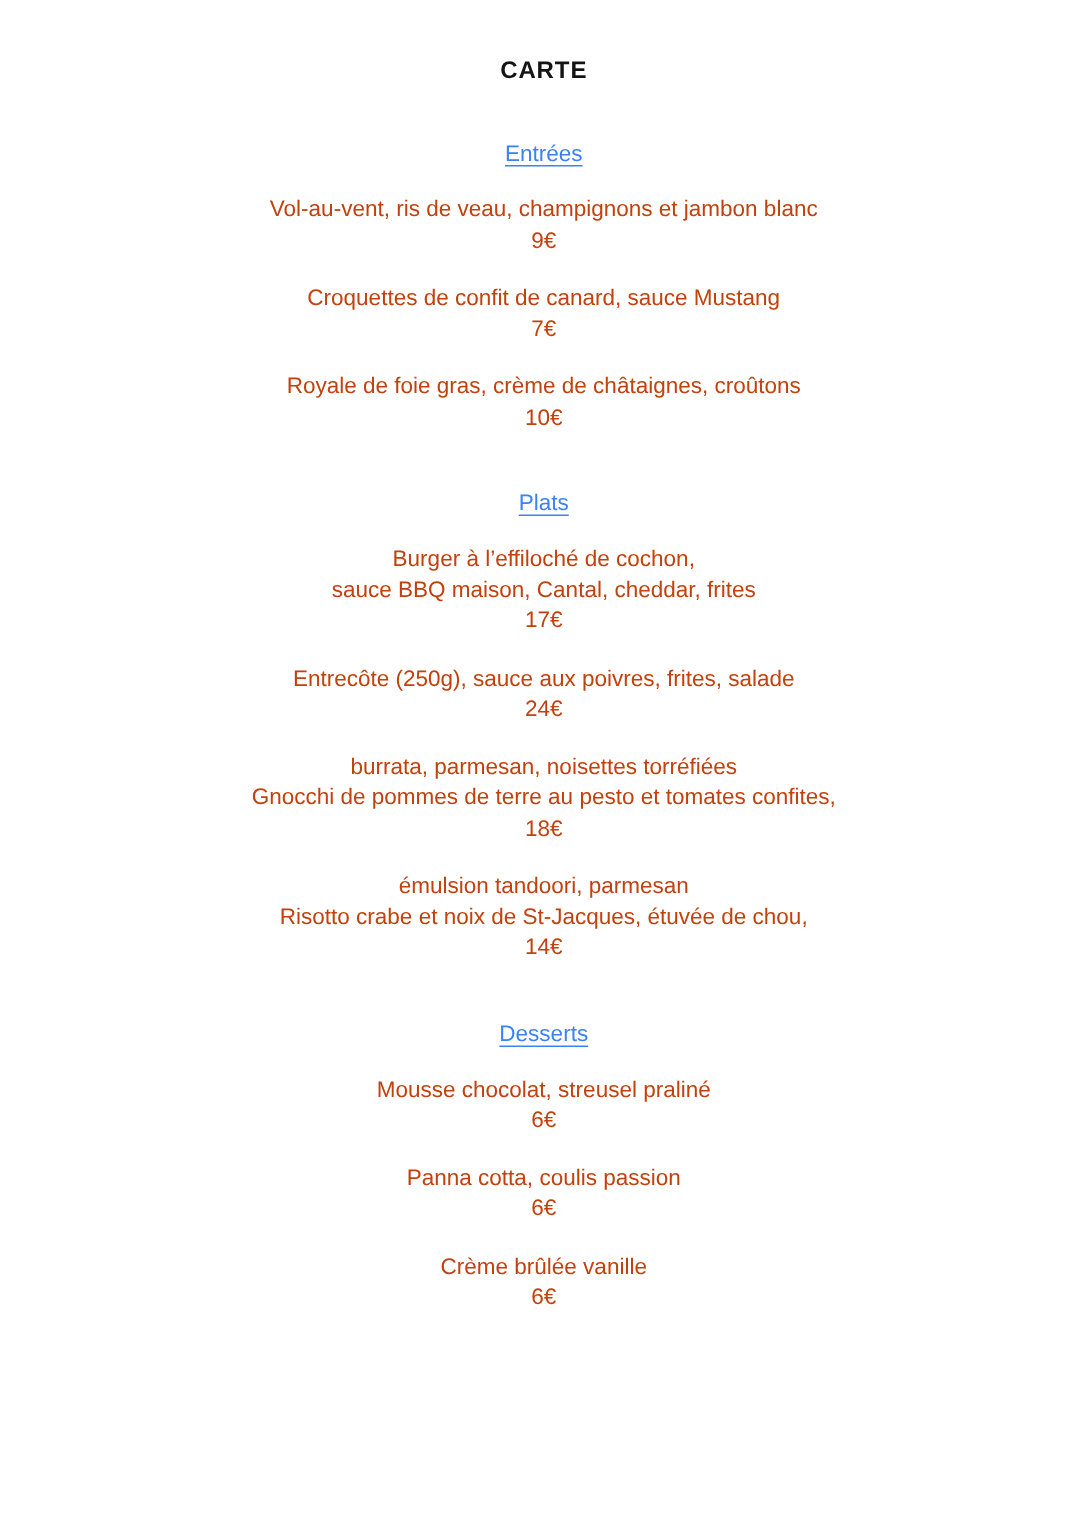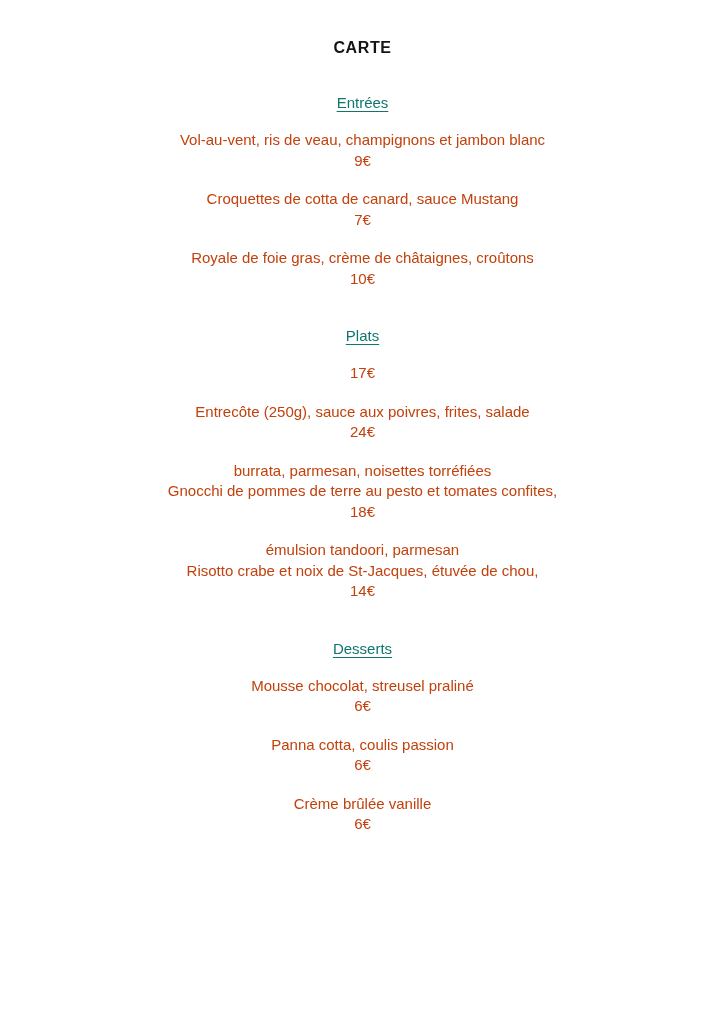--- a/index.html
+++ b/index.html
@@ -34,21 +34,21 @@
     margin-top: 36px;
   }
   .section-name {
     margin: 0 0 17px 0;
     font-size: 15px;
     line-height: 20px;
     font-weight: 400;
     text-decoration: underline;
     text-underline-offset: 3px;
     text-decoration-thickness: 1px;
-    color: #0f766e;
+    color: #3b82f6;
   }
   .item {
     margin-bottom: 18px;
     font-size: 15px;
     line-height: 20.5px;
     font-weight: 400;
     color: #c2410c;
   }
   .item:last-child {
     margin-bottom: 0;
@@ -75,38 +75,42 @@
     <div class="items">
   <div class="item">
     <div class="item-lines">
               <div class="item-line">Vol-au-vent, ris de veau, champignons et jambon blanc</div>
             </div>
     <div class="item-price">9€</div>
   </div>
 
   <div class="item">
     <div class="item-lines">
-              <div class="item-line">Croquettes de cotta de canard, sauce Mustang</div>
+              <div class="item-line">Croquettes de confit de canard, sauce Mustang</div>
             </div>
     <div class="item-price">7€</div>
   </div>
 
   <div class="item">
     <div class="item-lines">
               <div class="item-line">Royale de foie gras, crème de châtaignes, croûtons</div>
             </div>
     <div class="item-price">10€</div>
   </div>
 </div>
   </section>
 
   <section class="section">
     <h2 class="section-name">Plats</h2>
     <div class="items">
   <div class="item">
+    <div class="item-lines">
+              <div class="item-line">Burger à l’effiloché de cochon,</div>
+              <div class="item-line">sauce BBQ maison, Cantal, cheddar, frites</div>
+            </div>
     <div class="item-price">17€</div>
   </div>
 
   <div class="item">
     <div class="item-lines">
               <div class="item-line">Entrecôte (250g), sauce aux poivres, frites, salade</div>
             </div>
     <div class="item-price">24€</div>
   </div>
 

